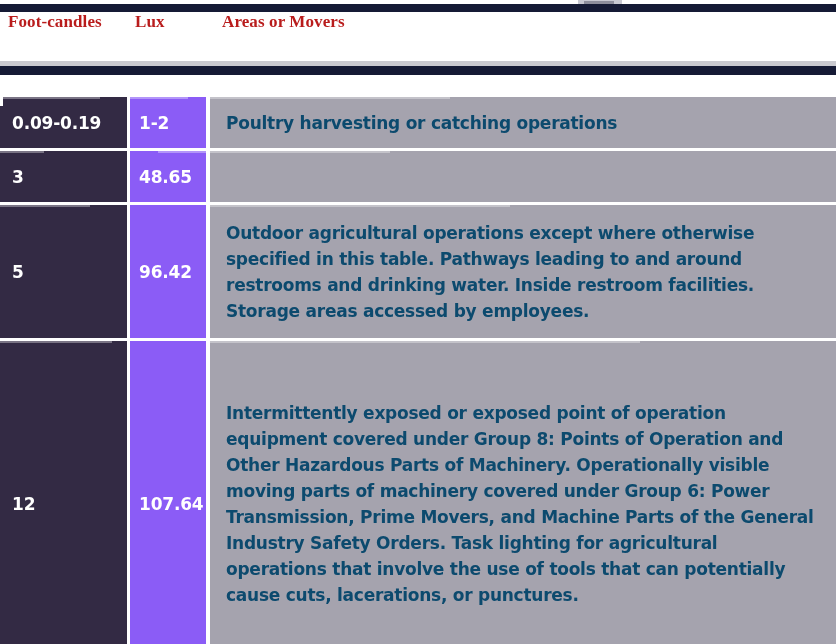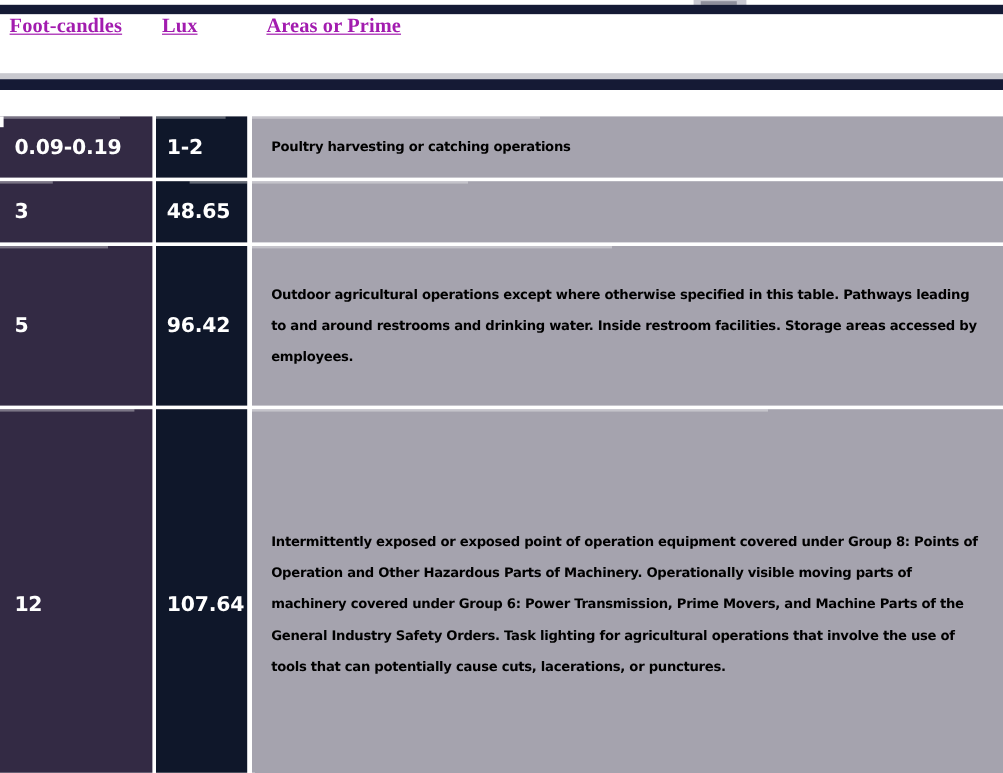--- a/index.html
+++ b/index.html
@@ -57,24 +57,23 @@
     width: 836px;
     height: 44px;
     background: #ffffff;
   }
   .header-cell {
     position: absolute;
     top: 0px;
     font-family: "Liberation Serif", "DejaVu Serif", serif;
     font-weight: bold;
     font-size: 17px;
-    color: #a21caf;
+    color: #b91c1c;
     white-space: nowrap;
     letter-spacing: 0.1px;
-    text-decoration: underline;
   }
   .hc-foot { left: 8px; }
   .hc-lux  { left: 135px; }
   .hc-area { left: 222px; }
 
   
   .band-light {
     position: absolute;
     left: 0;
     top: 61px;
@@ -122,21 +121,21 @@
   }
 
   .cell-fc {
     left: 0px;
     width: 127px;
     background: #332a44;
   }
   .cell-lux {
     left: 130px;
     width: 76px;
-    background: #0f172a;
+    background: #8b5cf6;
   }
   .cell-task {
     left: 210px;
     width: 626px;
     background: #a5a3ae;
   }
 
   .cell-fc .val,
   .cell-lux .val {
     position: absolute;
@@ -151,24 +150,24 @@
     white-space: nowrap;
   }
   .cell-lux .val { left: 9px; }
 
   .cell-task .txt {
     position: absolute;
     left: 16px;
     right: 14px;
     top: 50%;
     transform: translateY(-50%);
-    color: #000000;
+    color: #0c4a6e;
     font-family: "DejaVu Sans", sans-serif;
     font-weight: bold;
-    font-size: 11px;
+    font-size: 17px;
     line-height: 26px;
     letter-spacing: -0.25px;
   }
 
   
   .row-1 { height: 51px; }
   .row-2 { height: 51px; }
   .row-3 { height: 133px; }
   .row-4 { height: 326px; }
 
@@ -194,21 +193,21 @@
 <body>
 
 <div id="page">
 
   <div class="top-fragment"></div>
   <div class="top-rule"></div>
 
   <div class="header-row">
     <div class="header-cell hc-foot">Foot-candles</div>
     <div class="header-cell hc-lux">Lux</div>
-    <div class="header-cell hc-area">Areas or Prime</div>
+    <div class="header-cell hc-area">Areas or Movers</div>
   </div>
 
   <div class="band-light"></div>
   <div class="band-navy"></div>
   <div class="band-white"></div>
 
   <div class="table-body">
 
     <div class="row row-1">
       <div class="cell cell-fc">

